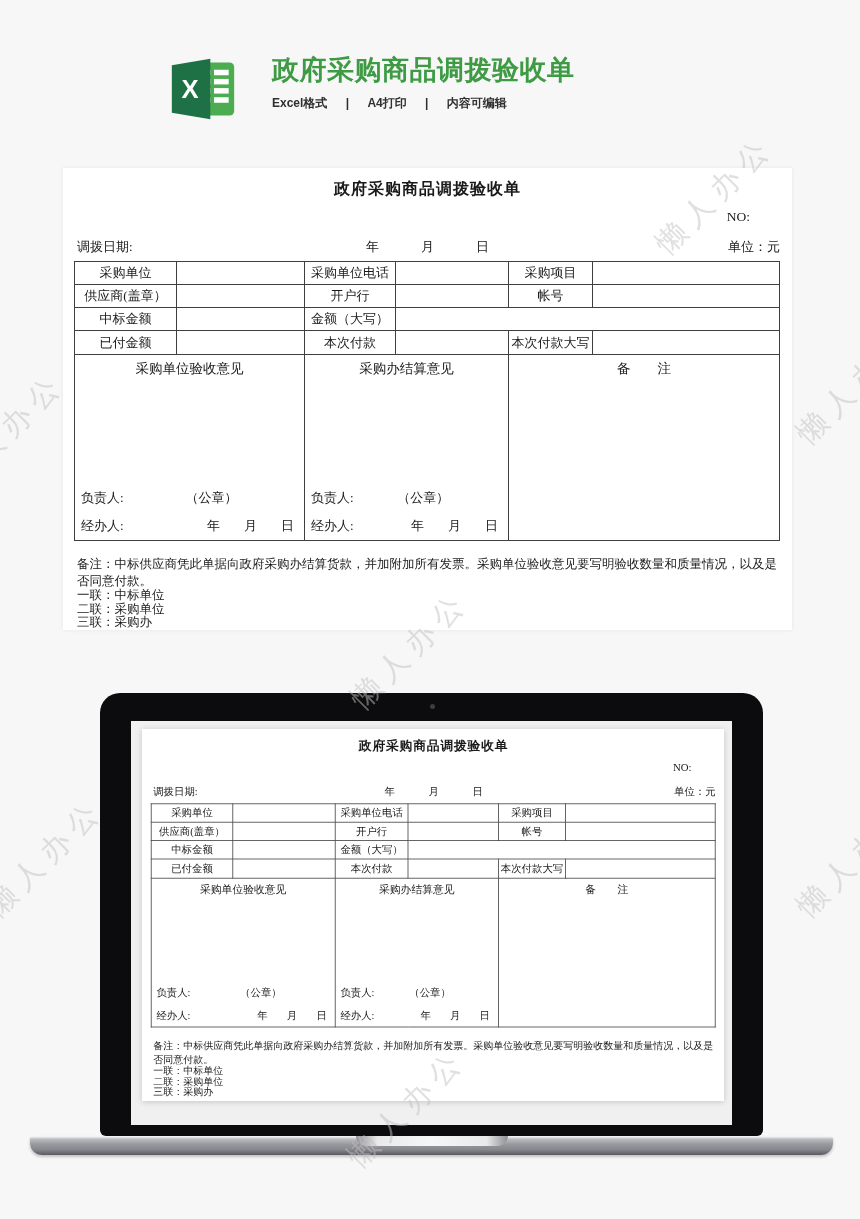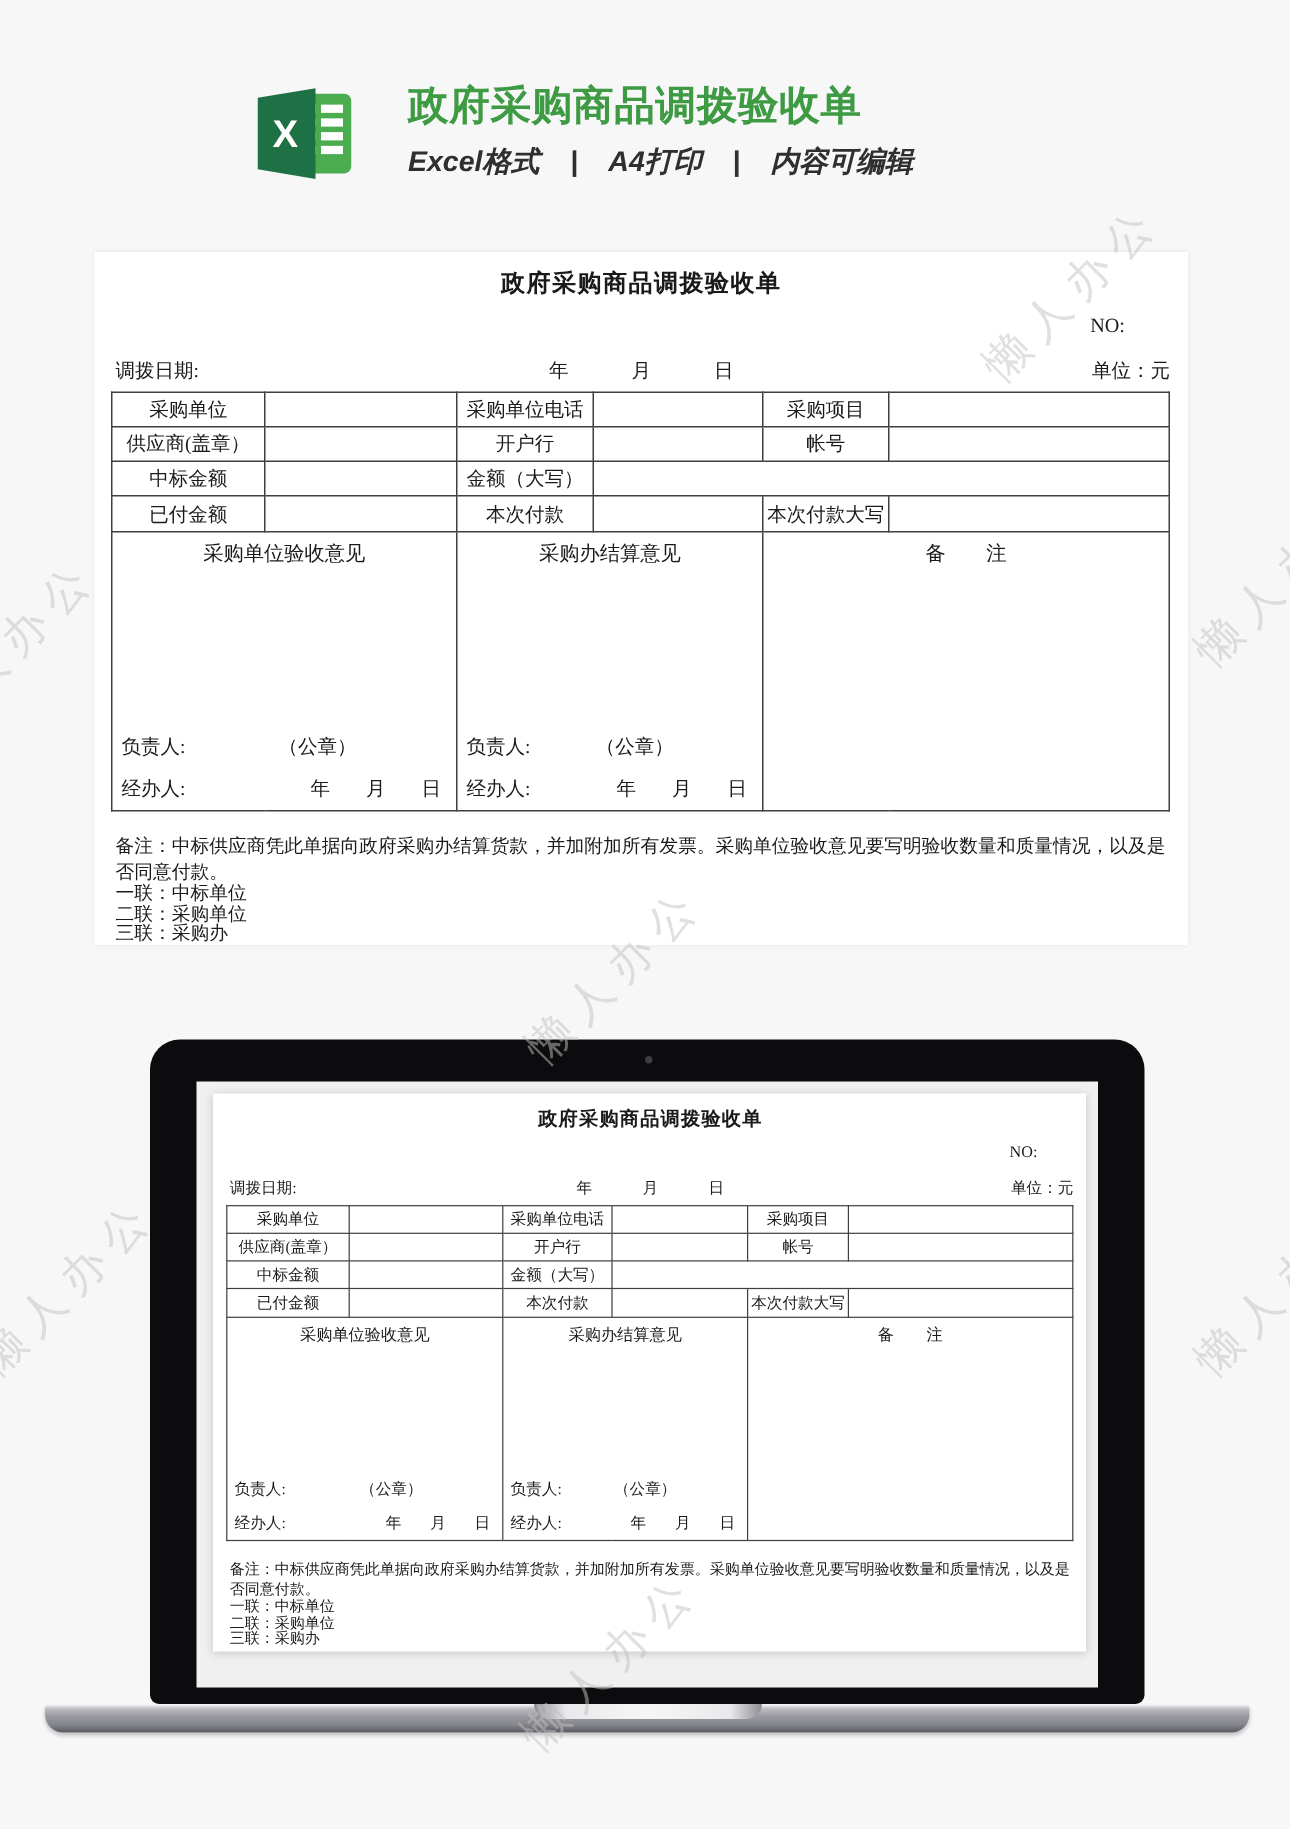--- a/index.html
+++ b/index.html
@@ -4,21 +4,21 @@
 <style>
   html,body{margin:0;padding:0;}
   body{font-family:"Liberation Sans","DejaVu Sans",sans-serif;}
   .page{position:relative;width:860px;height:1219px;background:#f7f7f8;overflow:hidden;}
 
   
   .hdr{position:absolute;left:0;top:0;width:860px;height:150px;}
   .xl-icon{position:absolute;left:170px;top:55px;width:66px;height:68px;}
   .hdr-text{position:absolute;left:272px;top:54px;}
   .hdr-title{font-size:27px;font-weight:bold;color:#3e9b44;line-height:32px;letter-spacing:0.5px;}
-  .hdr-sub{margin-top:9px;font-size:19px;font-weight:bold;color:#2f2f2f;font-style:italic;}
+  .hdr-sub{margin-top:9px;font-size:12px;font-weight:bold;color:#2f2f2f;}
   .hdr-sub .sep{margin:0 15px;color:#2f2f2f;}
 
   
   .paper1{position:absolute;left:63px;top:168px;width:729px;height:462px;background:#ffffff;
           box-shadow:0 0 4px rgba(0,0,0,0.07);}
   .form-doc{position:relative;width:729px;height:462px;color:#1a1a1a;
             font-family:"Liberation Serif","DejaVu Serif",serif;}
   .f-title{padding-top:11px;text-align:center;font-size:16px;font-weight:bold;letter-spacing:1px;}
   .f-no{margin-top:9px;margin-right:42px;text-align:right;font-size:13.5px;}
   .f-meta{position:relative;margin-top:13px;height:18px;font-size:13px;}

